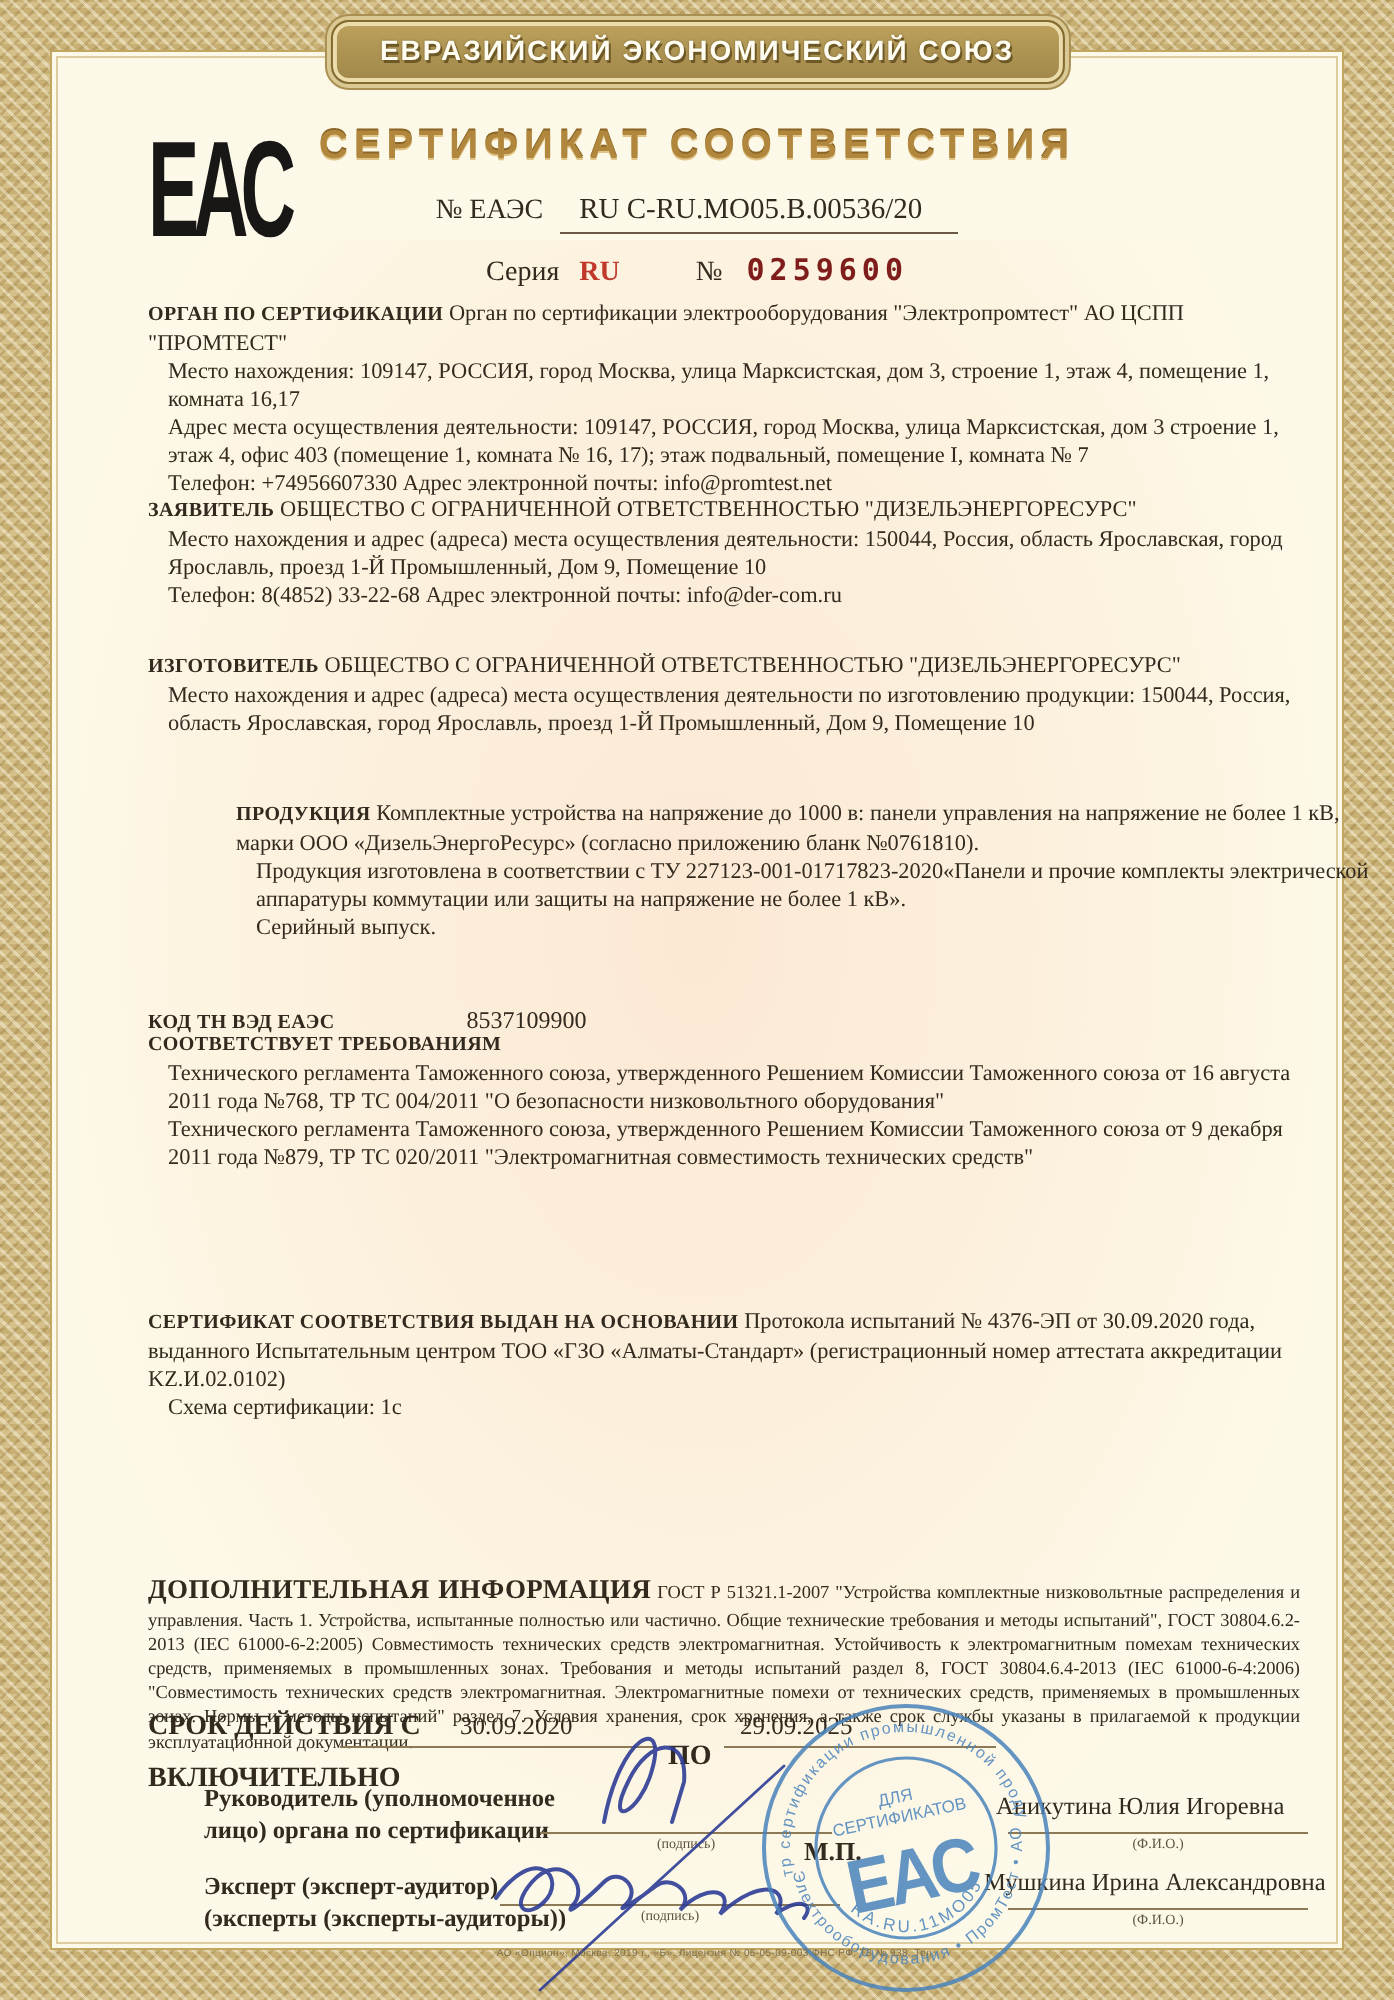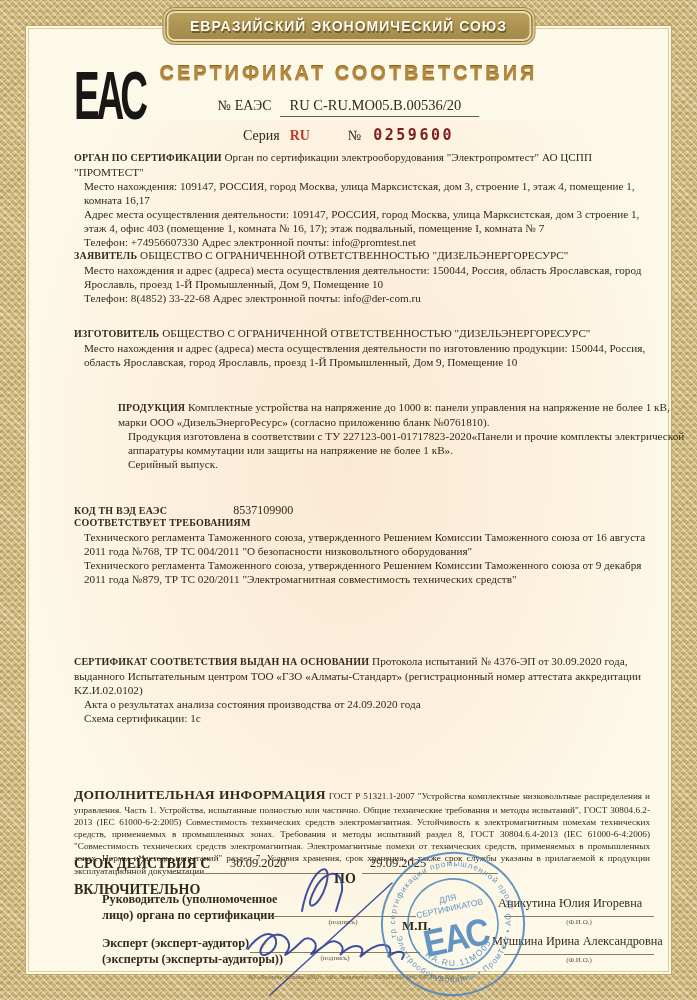--- a/index.html
+++ b/index.html
@@ -135,21 +135,20 @@
   </div>
 
   <div class="sec sec-req">
     <div class="h">СООТВЕТСТВУЕТ ТРЕБОВАНИЯМ</div>
     <div class="line">Технического регламента Таможенного союза, утвержденного Решением Комиссии Таможенного союза от 16 августа  2011 года №768, ТР ТС 004/2011 "О безопасности низковольтного оборудования"</div>
     <div class="line">Технического регламента Таможенного союза, утвержденного Решением Комиссии Таможенного союза от 9 декабря 2011 года №879, ТР ТС 020/2011 "Электромагнитная совместимость технических средств"</div>
   </div>
 
   <div class="sec sec-basis">
     <div><span class="h">СЕРТИФИКАТ СООТВЕТСТВИЯ  ВЫДАН НА ОСНОВАНИИ</span> <span>Протокола испытаний № 4376-ЭП от 30.09.2020 года, выданного Испытательным центром ТОО «ГЗО «Алматы-Стандарт» (регистрационный номер аттестата аккредитации KZ.И.02.0102)</span></div>
-    <div class="line">Акта о результатах анализа состояния производства от 24.09.2020 года</div>
     <div class="line">Схема сертификации: 1с</div>
   </div>
 
   <div class="sec sec-extra">
     <span class="h">ДОПОЛНИТЕЛЬНАЯ ИНФОРМАЦИЯ</span> <span>ГОСТ Р 51321.1-2007 "Устройства комплектные низковольтные распределения и управления. Часть 1. Устройства, испытанные полностью или частично. Общие технические требования и методы испытаний", ГОСТ 30804.6.2-2013 (IEC 61000-6-2:2005) Совместимость технических средств электромагнитная. Устойчивость к электромагнитным помехам технических средств, применяемых в промышленных зонах. Требования и методы испытаний раздел 8, ГОСТ 30804.6.4-2013 (IEC 61000-6-4:2006) "Совместимость технических средств электромагнитная. Электромагнитные помехи от технических средств, применяемых в промышленных зонах. Нормы и методы испытаний" раздел 7. Условия хранения, срок хранения, а также срок службы указаны в прилагаемой к продукции эксплуатационной документации.</span>
   </div>
 
   <div class="validity">
     <span>СРОК ДЕЙСТВИЯ С</span>
     <span class="d v-d1">30.09.2020</span>

